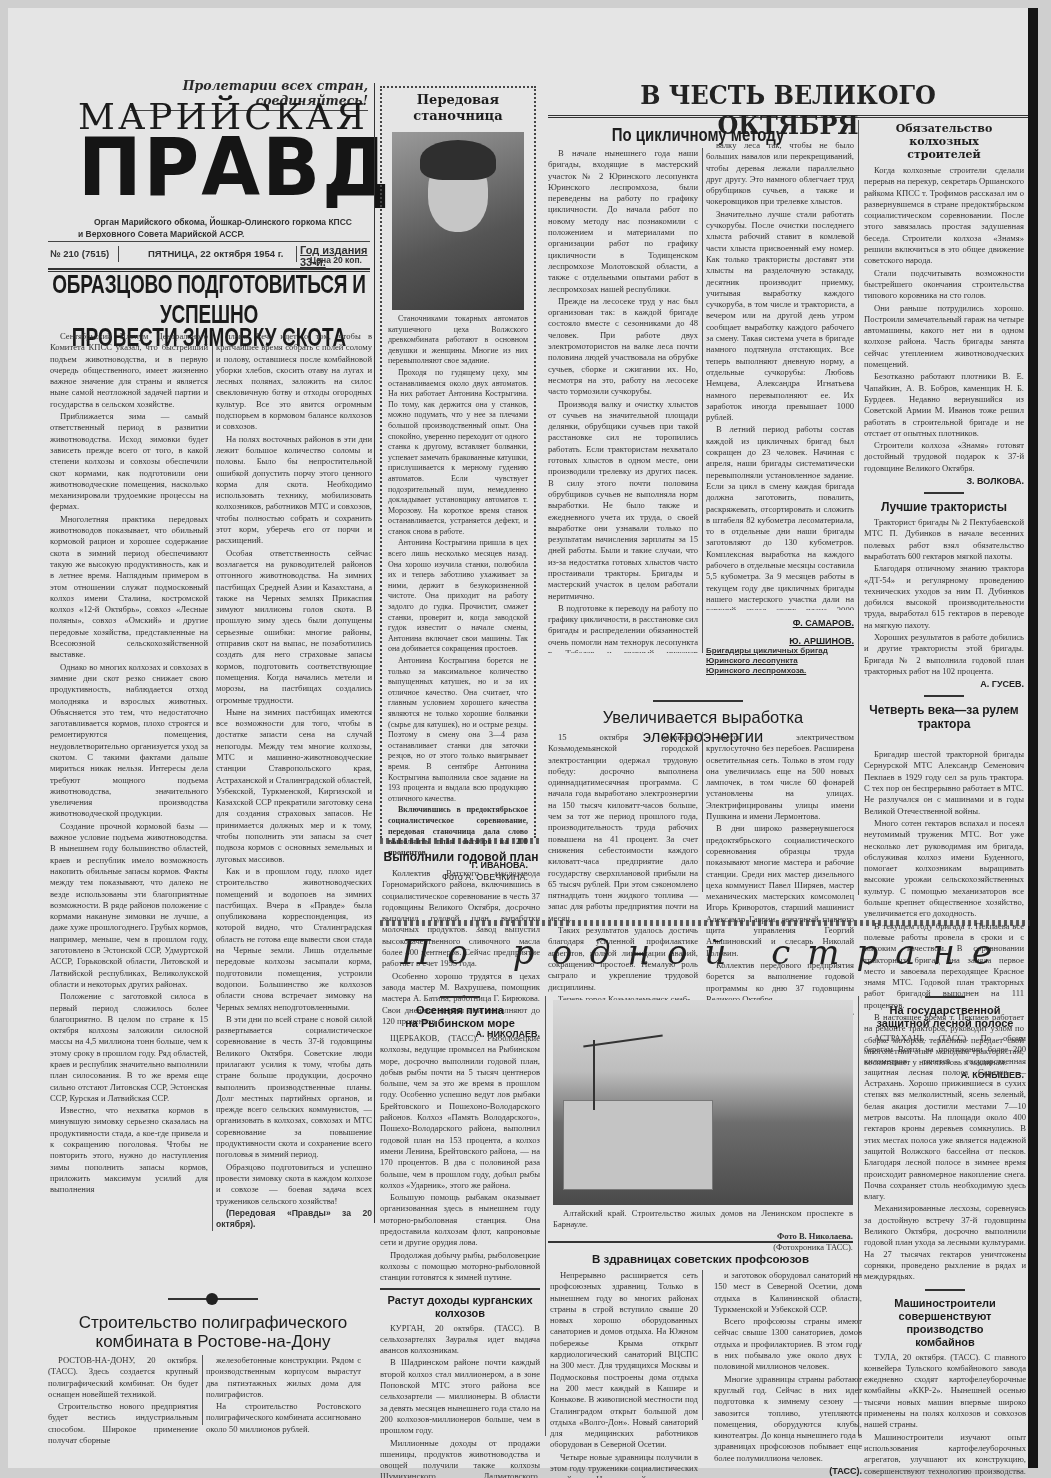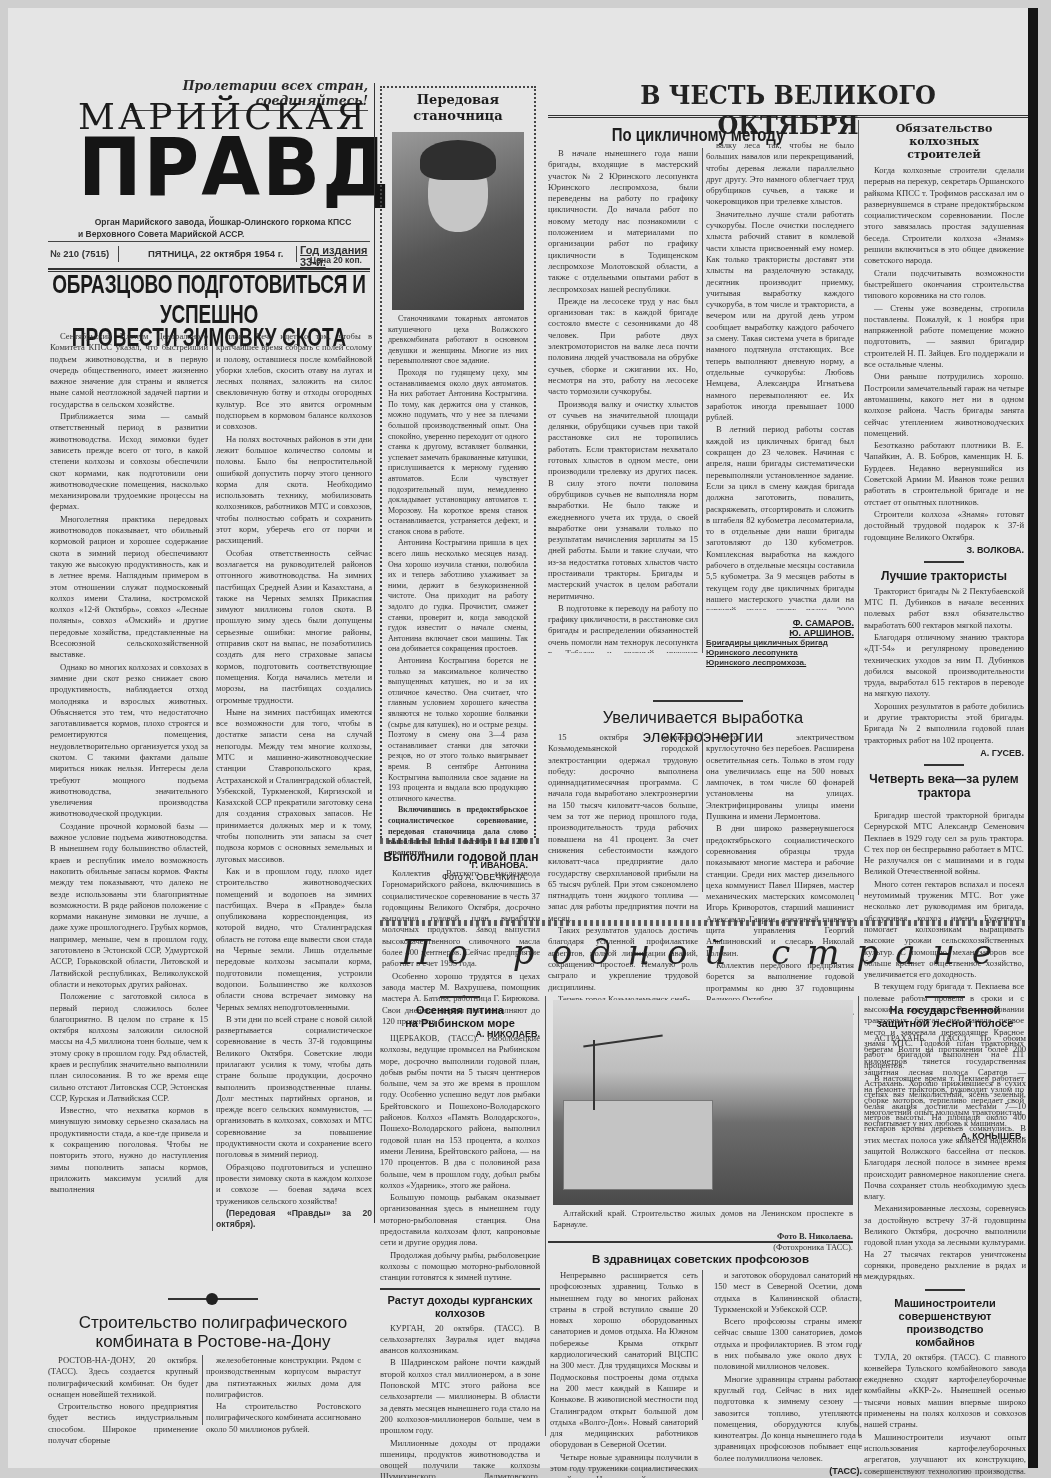--- a/index.html
+++ b/index.html
@@ -19,21 +19,21 @@
 </style>
 </head>
 <body>
 
 <div class="page">
 
   <div class="abs" style="left:0;top:0;width:362px;height:200px;">
     <div class="abs" style="left:122px;top:70px;width:238px;font-family:'DejaVu Serif',serif;font-style:italic;font-weight:bold;font-size:12.5px;color:#2a2a2a;border-bottom:1px solid #444;padding-bottom:2px;text-align:right;">Пролетарии всех стран, соединяйтесь!</div>
     <div class="abs" style="left:70px;top:88px;width:290px;font-family:'DejaVu Serif',serif;font-size:36px;letter-spacing:3px;color:#1b1b1b;text-align:center;">МАРИЙСКАЯ</div>
     <div class="abs" style="left:70px;top:122px;width:290px;font-family:'DejaVu Sans',sans-serif;font-weight:bold;font-size:76px;letter-spacing:2px;line-height:76px;color:#151515;text-align:center;transform:scaleY(1.05);">ПРАВДА</div>
-    <div class="abs" style="left:70px;top:209px;width:290px;font-family:'Liberation Sans',sans-serif;font-weight:bold;font-size:8.5px;text-align:center;color:#333;">Орган Марийского завода, Йошкар-Олинского горкома КПСС</div>
+    <div class="abs" style="left:70px;top:209px;width:290px;font-family:'Liberation Sans',sans-serif;font-weight:bold;font-size:8.5px;text-align:center;color:#333;">Орган Марийского обкома, Йошкар-Олинского горкома КПСС</div>
     <div class="abs" style="left:70px;top:221px;width:290px;font-family:'Liberation Sans',sans-serif;font-weight:bold;font-size:8.5px;text-align:left;color:#333;">и Верховного Совета Марийской АССР.</div>
   </div>
 
   <div class="hline" style="left:40px;top:233px;width:322px;"></div>
   <div class="abs" style="left:40px;top:236px;width:322px;height:22px;font-family:'Liberation Sans',sans-serif;font-weight:bold;font-size:9.5px;color:#333;">
     <span class="abs" style="left:2px;top:4px;">№ 210 (7515)</span>
     <span class="abs" style="left:70px;top:2px;width:1px;height:16px;background:#444;"></span>
     <span class="abs" style="left:100px;top:4px;">ПЯТНИЦА, 22 октября 1954 г.</span>
     <span class="abs" style="left:248px;top:2px;width:1px;height:16px;background:#444;"></span>
     <span class="abs" style="left:252px;top:0;font-size:11px;text-decoration:underline;">Год издания 33-й.</span>
@@ -129,21 +129,21 @@
   </div>
   <div class="vline" style="left:694px;top:140px;height:505px;"></div>
   <div class="abs body-text" style="left:698px;top:132px;width:148px;height:470px;overflow:hidden;">
     <p>валку леса так, чтобы не было больших навалов или перекрещиваний, чтобы деревья лежали параллельно друг другу. Это намного облегчает труд обрубщиков сучьев, а также и чокеровщиков при трелевке хлыстов.</p>
     <p>Значительно лучше стали работать сучкорубы. После очистки последнего хлыста рабочий ставит в комлевой части хлыста присвоенный ему номер. Как только трактористы доставят эти хлысты на разделочную эстакаду, десятник производит приемку, учитывая выработку каждого сучкоруба, в том числе и тракториста, а вечером или на другой день утром сообщает выработку каждого рабочего за смену. Такая система учета в бригаде намного подтянула отстающих. Все теперь выполняют дневную норму, а отдельные сучкорубы: Любовь Немцева, Александра Игнатьева намного перевыполняют ее. Их заработок иногда превышает 1000 рублей.</p>
     <p>В летний период работы состав каждой из цикличных бригад был сокращен до 23 человек. Начиная с апреля, наши бригады систематически перевыполняли установленное задание. Если за цикл в смену каждая бригада должна заготовить, повалить, раскряжевать, отсортировать и сложить в штабеля 82 кубометра лесоматериала, то в отдельные дни наши бригады заготовляют до 130 кубометров. Комплексная выработка на каждого рабочего в отдельные месяцы составила 5,5 кубометра. За 9 месяцев работы в текущем году две цикличных бригады нашего мастерского участка дали на верхний склад сверх плана 3000 кубометров готовой древесины. Значительно увеличен выход деловых сортиментов, что дало возможность снизить себестоимость каждого кубометра. Получена большая производственная экономия. По итогам за сентябрь, как и за август, наш мастерский участок завоевал первенство во Всесоюзном социалистическом соревновании.</p>
 
   </div>
   <div class="abs" style="left:698px;top:608px;width:148px;text-decoration:underline;">
     <div class="sig">Ф. САМАРОВ.</div>
-    <div class="sig" style="margin-top:0;text-align:right;">Ю. АРШИНОВ.</div>
+    <div class="sig" style="margin-top:8px;text-align:right;">Ю. АРШИНОВ.</div>
     <div style="font-family:'Liberation Sans',sans-serif;font-weight:bold;font-size:8px;text-align:left;color:#333;line-height:10px;">
       <div>Бригадиры цикличных бригад</div>
       <div>Юринского лесопункта</div>
       <div>Юринского леспромхоза.</div>
     </div>
   </div>
   <div class="hline" style="left:645px;top:692px;width:90px;background:#333;height:2px;"></div>
 
   <div class="abs hd-sans" style="left:540px;top:700px;width:310px;font-weight:normal;font-size:16.5px;">Увеличивается выработка электроэнергии</div>
   <div class="abs body-text" style="left:540px;top:724px;width:150px;">
@@ -161,38 +161,37 @@
 
   <div class="vline" style="left:850px;top:112px;height:775px;"></div>
   <div class="abs" style="left:856px;top:114px;width:160px;">
     <div class="hd-sans" style="font-family:'DejaVu Serif',serif;font-size:11px;line-height:13px;">
       <div>Обязательство колхозных</div>
       <div>строителей</div>
     </div>
     <div class="body-text" style="margin-top:4px;">
       <p>Когда колхозные строители сделали перерыв на перекур, секретарь Оршанского райкома КПСС т. Трофимов рассказал им о развернувшемся в стране предоктябрьском социалистическом соревновании. После этого завязалась простая задушевная беседа. Строители колхоза «Знамя» решили включиться в это общее движение советского народа.</p>
       <p>Стали подсчитывать возможности быстрейшего окончания строительства типового коровника на сто голов.</p>
-      <p>— Стены уже возведены, стропила поставлены. Пожалуй, к 1 ноября при напряженной работе помещение можно подготовить, — заявил бригадир строителей Н. П. Зайцев. Его поддержали и все остальные члены.</p>
       <p>Они раньше потрудились хорошо. Построили замечательный гараж на четыре автомашины, какого нет ни в одном колхозе района. Часть бригады занята сейчас утеплением животноводческих помещений.</p>
       <p>Безотказно работают плотники В. Е. Чапайкин, А. В. Бобров, каменщик Н. Б. Бурдеев. Недавно вернувшийся из Советской Армии М. Иванов тоже решил работать в строительной бригаде и не отстает от опытных плотников.</p>
       <p>Строители колхоза «Знамя» готовят достойный трудовой подарок к 37-й годовщине Великого Октября.</p>
     </div>
     <div class="sig">З. ВОЛКОВА.</div>
     <div class="short-rule"></div>
 
     <div class="hd-sans" style="font-size:12px;margin-bottom:3px;">Лучшие трактористы</div>
     <div class="body-text">
       <p>Тракторист бригады № 2 Пектубаевской МТС П. Дубинков в начале весенних полевых работ взял обязательство выработать 600 гектаров мягкой пахоты.</p>
       <p>Благодаря отличному знанию трактора «ДТ-54» и регулярному проведению технических уходов за ним П. Дубинков добился высокой производительности труда, выработал 615 гектаров в переводе на мягкую пахоту.</p>
       <p>Хороших результатов в работе добились и другие трактористы этой бригады. Бригада № 2 выполнила годовой план тракторных работ на 102 процента.</p>
     </div>
     <div class="sig">А. ГУСЕВ.</div>
     <div class="short-rule"></div>
 
-    <div class="hd-sans" style="font-size:12px;line-height:14px;margin-bottom:10px;">
+    <div class="hd-sans" style="font-size:12px;line-height:14px;margin-bottom:18px;">
       <div>Четверть века—за рулем</div>
       <div>трактора</div>
     </div>
     <div class="body-text">
       <p>Бригадир шестой тракторной бригады Сернурской МТС Александр Семенович Пекпаев в 1929 году сел за руль трактора. С тех пор он беспрерывно работает в МТС. Не разлучался он с машинами и в годы Великой Отечественной войны.</p>
       <p>Много сотен гектаров вспахал и посеял неутомимый труженик МТС. Вот уже несколько лет руководимая им бригада, обслуживая колхоз имени Буденного, помогает колхозникам выращивать высокие урожаи сельскохозяйственных культур. С помощью механизаторов все больше крепнет общественное хозяйство, увеличивается его доходность.</p>
       <p>В текущем году бригада т. Пекпаева все полевые работы провела в сроки и с высоким качеством. В соревновании тракторных бригад она заняла первое место и завоевала переходящее Красное знамя МТС. Годовой план тракторных работ бригадой выполнен на 111 процентов.</p>
       <p>В настоящее время т. Пекпаев работает на ремонте тракторов, руководит узлом по сборке моторов, терпеливо передает свой многолетний опыт молодым трактористам, воспитывает у них любовь к машинам.</p>
     </div>
     <div class="sig">А. КОНЫШЕВ.</div>

